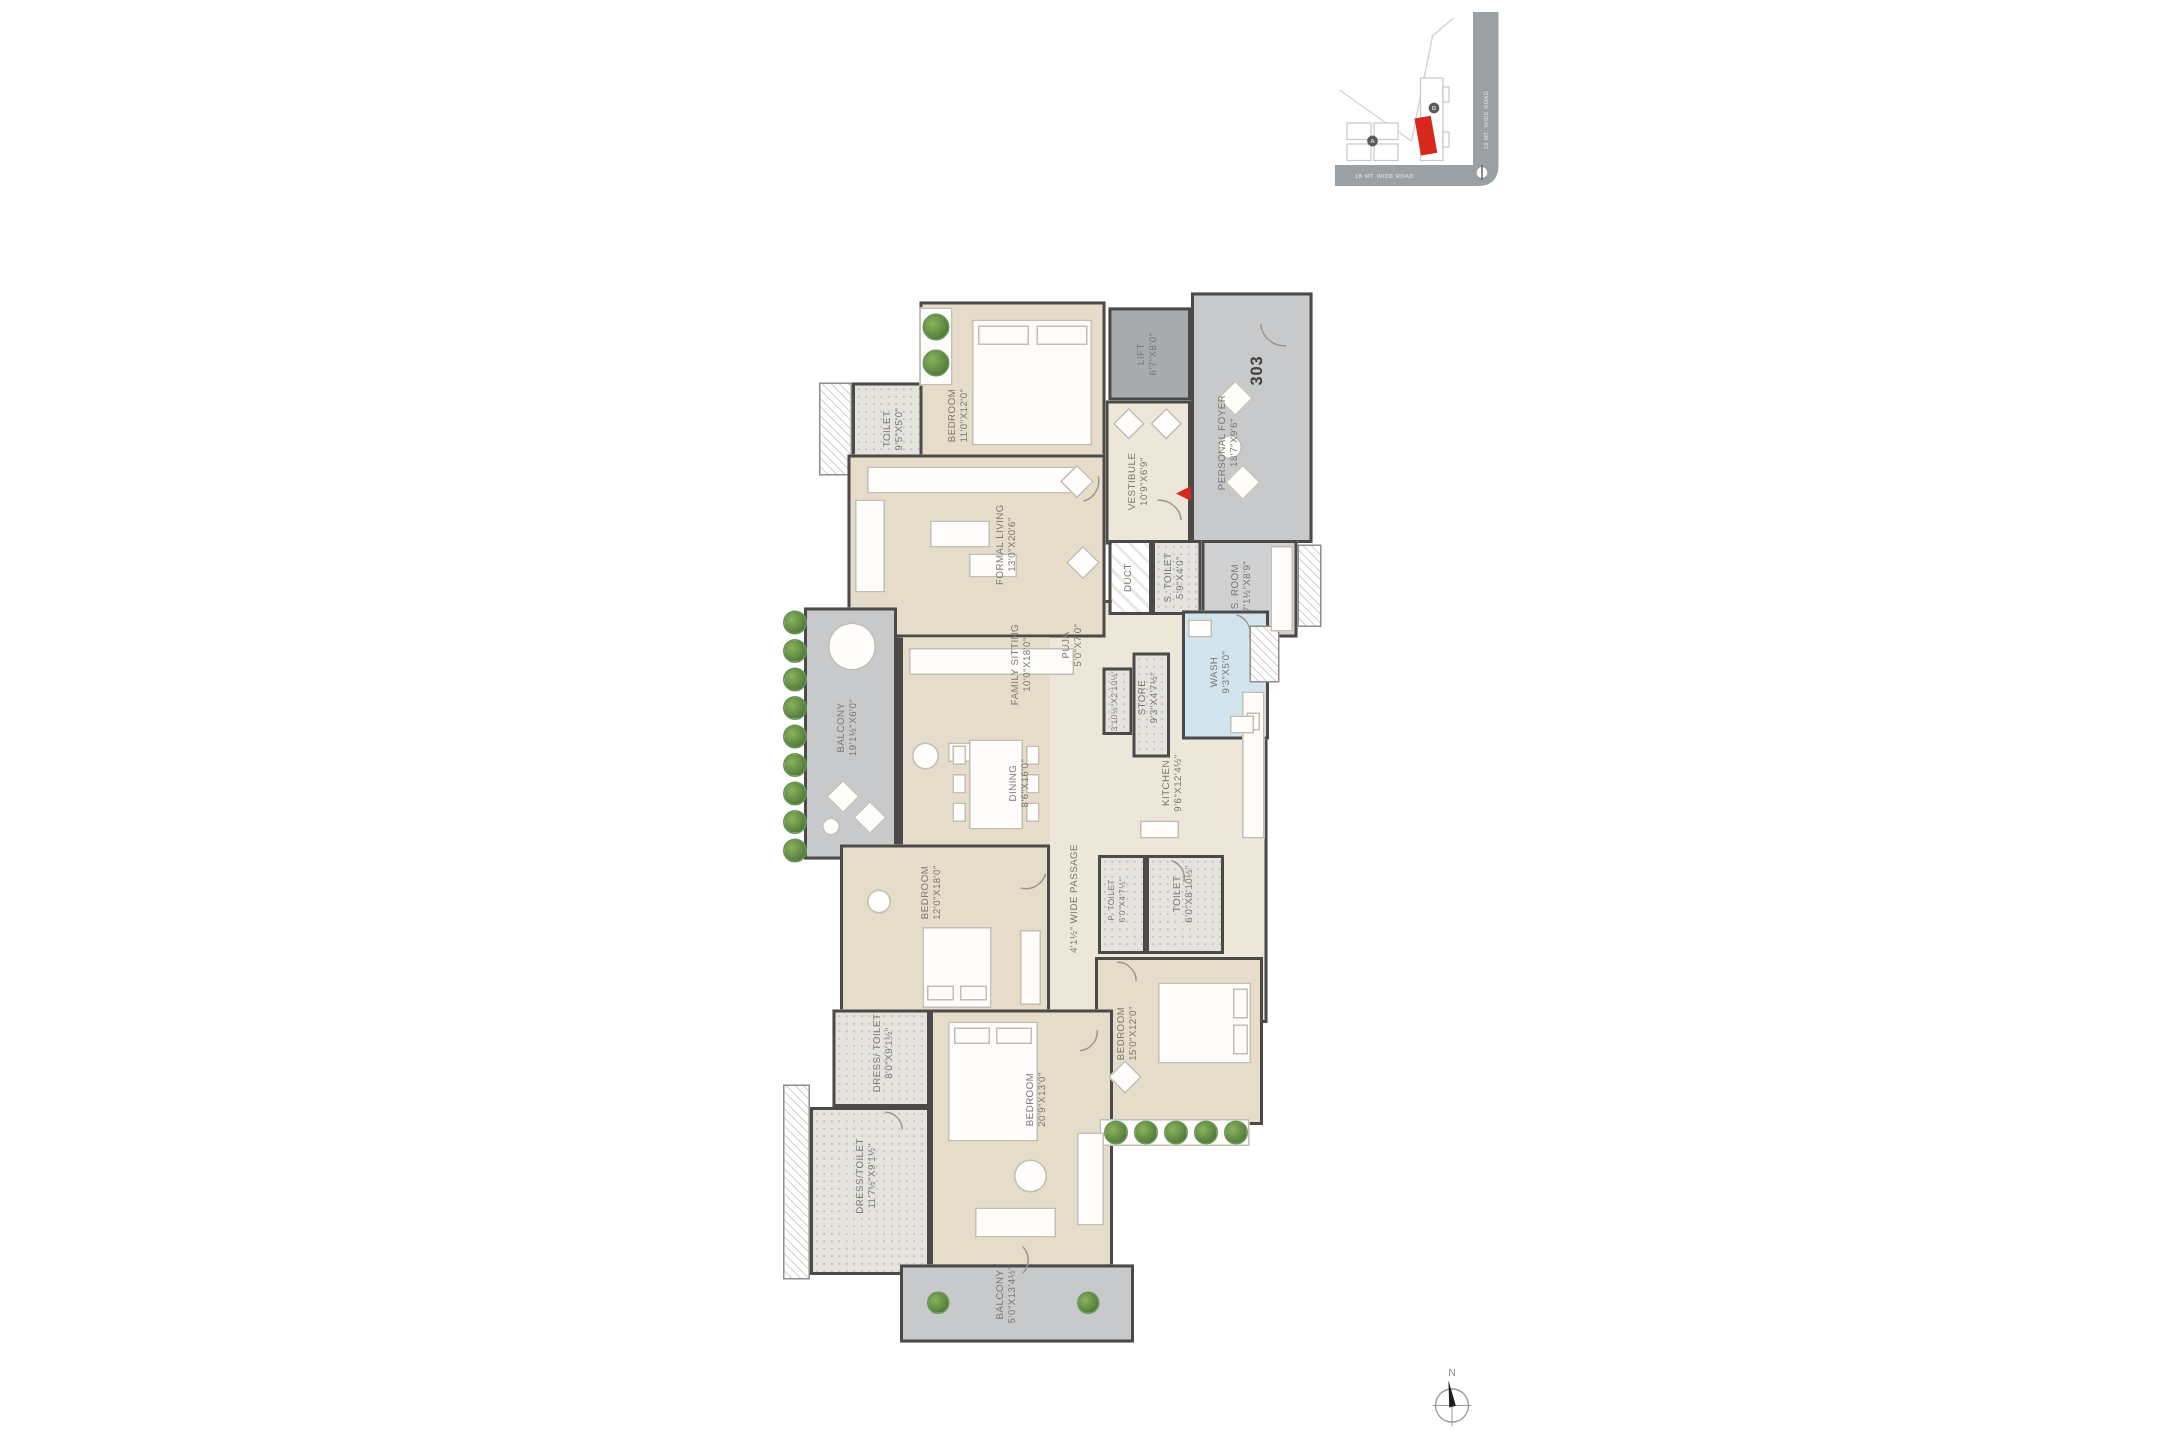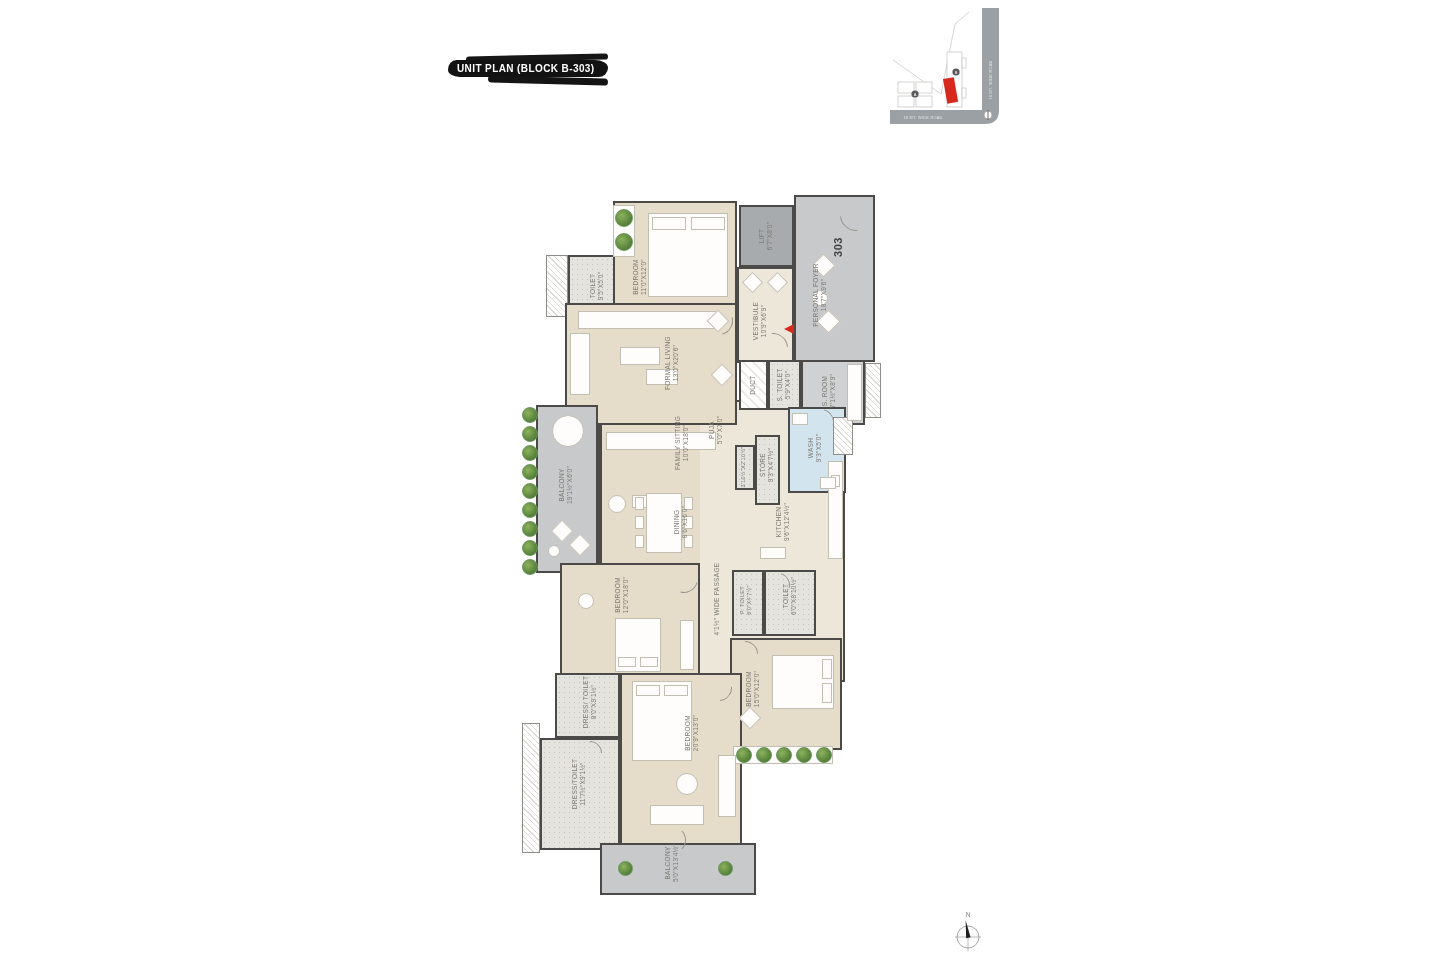--- a/index.html
+++ b/index.html
@@ -36,26 +36,20 @@
 
   
   .keyplan{position:absolute;left:885px;top:8px;width:118px;height:122px;}
   .compass{position:absolute;left:946px;top:908px;width:44px;height:48px;}
 </style>
 </head>
 <body>
 
 <div id="canvas">
 
-  <div class="title-wrap">
-    <div class="brush-tail1"></div>
-    <div class="brush-core"></div>
-    <div class="brush-tail2"></div>
-    <span class="title-text">UNIT PLAN (BLOCK B-303)</span>
-  </div>
 
   <div class="keyplan">
     <svg width="118" height="122" viewBox="0 0 118 122">
       <path d="M97,0 L114,0 L114,102 Q114,116 100,116 L5,116 L5,102 L97,102 Z" fill="#9aa0a3"></path>
       <path d="M8,52 L56,86 L70,16 L84,4" stroke="#d6d6d4" stroke-width="1" fill="none"></path>
       <g stroke="#c8c8c6" fill="#ffffff" stroke-width="0.8">
         <rect x="13" y="74" width="16" height="11"></rect>
         <rect x="31" y="74" width="16" height="11"></rect>
         <rect x="13" y="88" width="16" height="11"></rect>
         <rect x="31" y="88" width="16" height="11"></rect>

